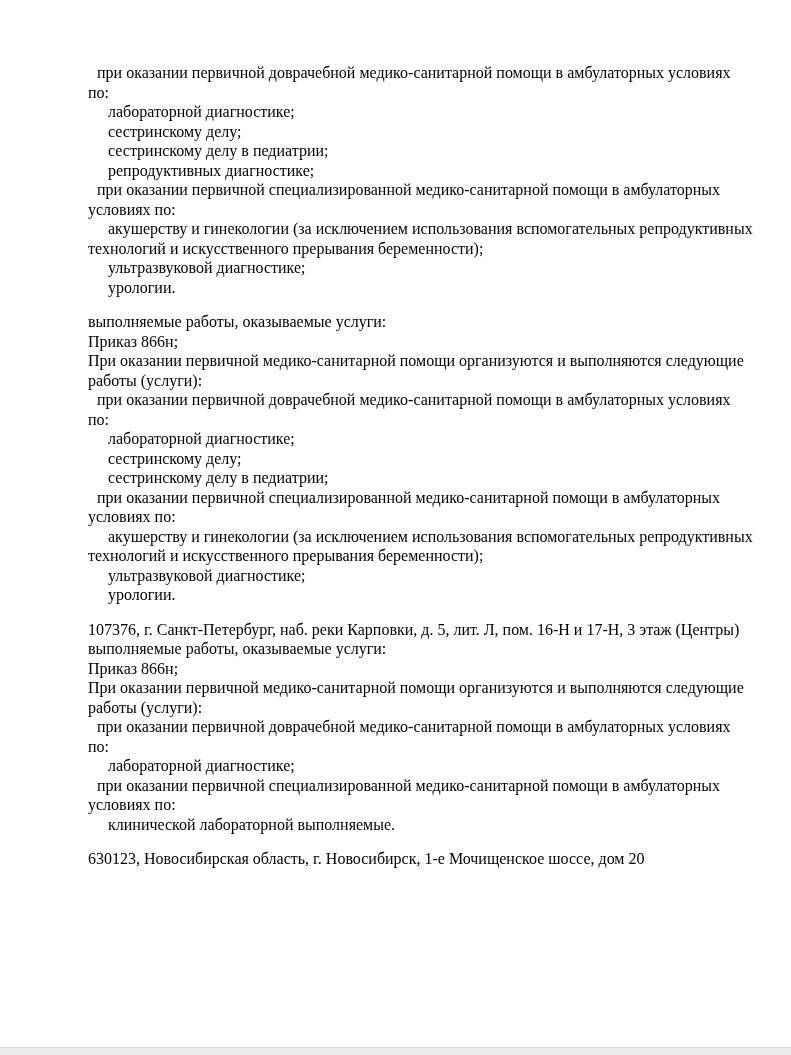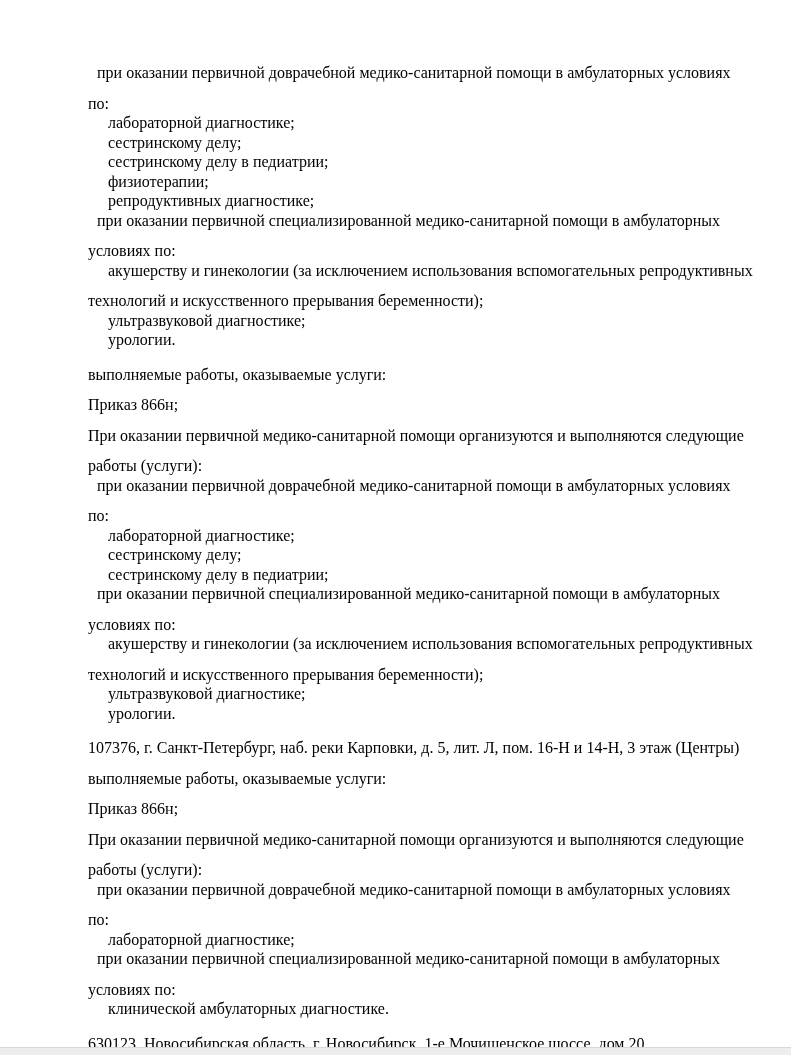--- a/index.html
+++ b/index.html
@@ -23,21 +23,21 @@
   .block {
     margin-bottom: 15px;
   }
   .block:last-child {
     margin-bottom: 0;
     font-family: Liberation Serif, serif;
   }
   .line {
     white-space: nowrap;
   }
-  .indent-0 { padding-left: 0; margin-top: 11px; }
+  .indent-0 { padding-left: 0; }
   .indent-1 { padding-left: 9px; }
   .indent-2 { padding-left: 20px; }
   .bottom-bar {
     position: absolute;
     left: 0;
     right: 0;
     bottom: 0;
     height: 7px;
     background: #ededed;
     border-top: 1px solid #d9d9d9;
@@ -46,21 +46,20 @@
 </head>
 <body style="background: rgb(255, 255, 255); color: rgb(0, 0, 0);">
 
 <div class="doc">
     <div class="block">
       <div class="line indent-1">при оказании первичной доврачебной медико-санитарной помощи в амбулаторных условиях</div>
       <div class="line indent-0">по:</div>
       <div class="line indent-2">лабораторной диагностике;</div>
       <div class="line indent-2">сестринскому делу;</div>
       <div class="line indent-2">сестринскому делу в педиатрии;</div>
-      <div class="line indent-2">физиотерапии;</div>
       <div class="line indent-2">репродуктивных диагностике;</div>
       <div class="line indent-1">при оказании первичной специализированной медико-санитарной помощи в амбулаторных</div>
       <div class="line indent-0">условиях по:</div>
       <div class="line indent-2">акушерству и гинекологии (за исключением использования вспомогательных репродуктивных</div>
       <div class="line indent-0">технологий и искусственного прерывания беременности);</div>
       <div class="line indent-2">ультразвуковой диагностике;</div>
       <div class="line indent-2">урологии.</div>
     </div>
     <div class="block">
       <div class="line indent-0">выполняемые работы, оказываемые услуги:</div>
@@ -73,30 +72,30 @@
       <div class="line indent-2">сестринскому делу;</div>
       <div class="line indent-2">сестринскому делу в педиатрии;</div>
       <div class="line indent-1">при оказании первичной специализированной медико-санитарной помощи в амбулаторных</div>
       <div class="line indent-0">условиях по:</div>
       <div class="line indent-2">акушерству и гинекологии (за исключением использования вспомогательных репродуктивных</div>
       <div class="line indent-0">технологий и искусственного прерывания беременности);</div>
       <div class="line indent-2">ультразвуковой диагностике;</div>
       <div class="line indent-2">урологии.</div>
     </div>
     <div class="block">
-      <div class="line indent-0">107376, г. Санкт-Петербург, наб. реки Карповки, д. 5, лит. Л, пом. 16-Н и 14-Н, 3 этаж (Центры)</div>
+      <div class="line indent-0">107376, г. Санкт-Петербург, наб. реки Карповки, д. 5, лит. Л, пом. 16-Н и 17-Н, 3 этаж (Центры)</div>
       <div class="line indent-0">выполняемые работы, оказываемые услуги:</div>
       <div class="line indent-0">Приказ 866н;</div>
       <div class="line indent-0">При оказании первичной медико-санитарной помощи организуются и выполняются следующие</div>
       <div class="line indent-0">работы (услуги):</div>
       <div class="line indent-1">при оказании первичной доврачебной медико-санитарной помощи в амбулаторных условиях</div>
       <div class="line indent-0">по:</div>
       <div class="line indent-2">лабораторной диагностике;</div>
       <div class="line indent-1">при оказании первичной специализированной медико-санитарной помощи в амбулаторных</div>
       <div class="line indent-0">условиях по:</div>
-      <div class="line indent-2">клинической амбулаторных диагностике.</div>
+      <div class="line indent-2">клинической лабораторной выполняемые.</div>
     </div>
     <div class="block">
       <div class="line indent-0">630123, Новосибирская область, г. Новосибирск, 1-е Мочищенское шоссе, дом 20</div>
     </div>
   </div>
 
 <div class="bottom-bar" style="background: rgb(237, 237, 237); border-top-color: rgb(217, 217, 217);"></div>
 
 </body></html>

